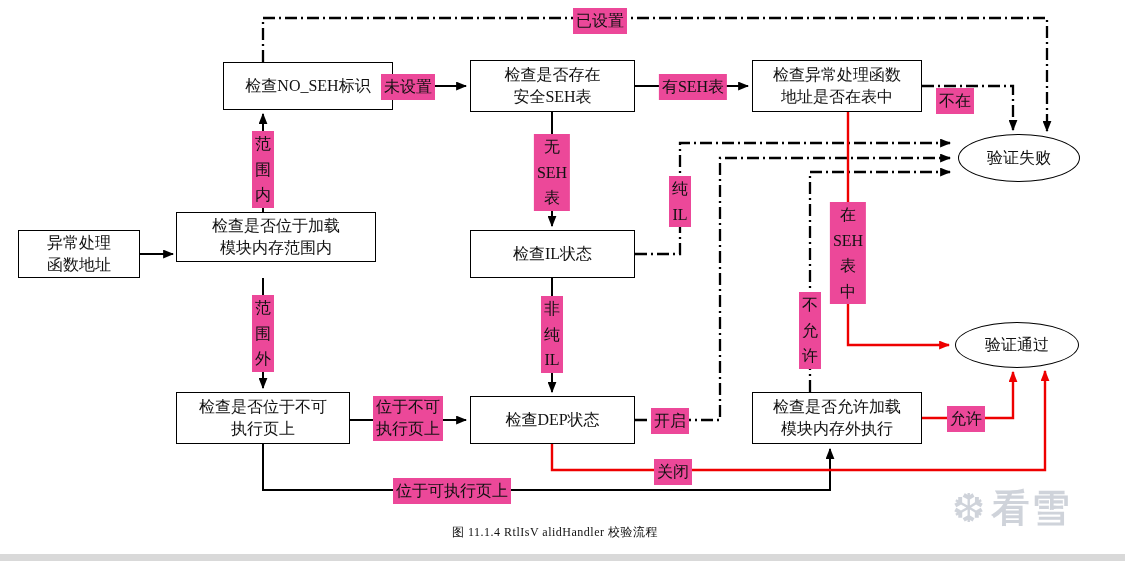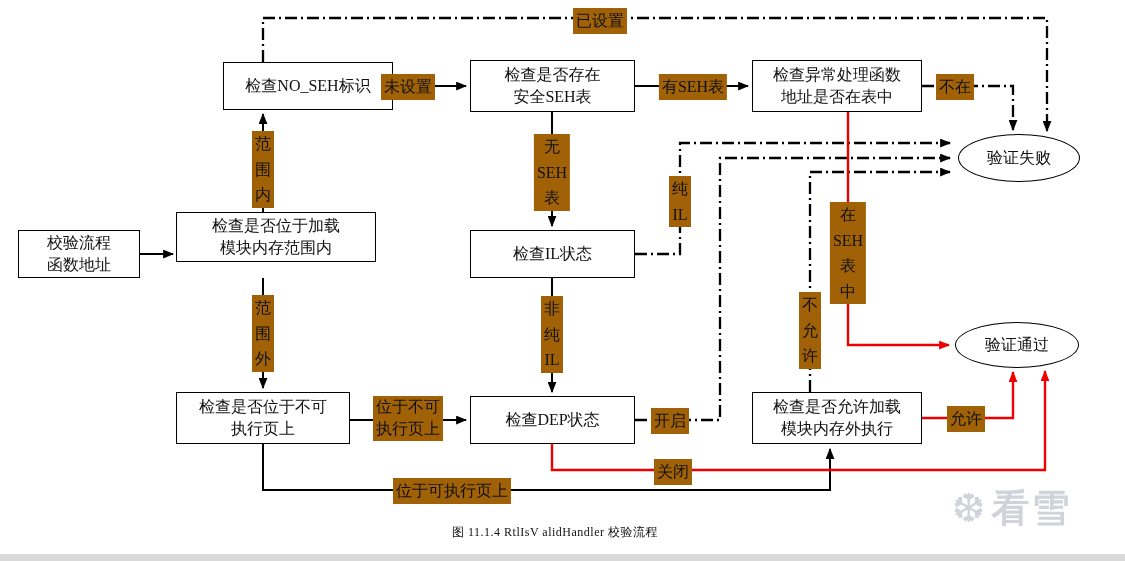--- a/index.html
+++ b/index.html
@@ -8,21 +8,21 @@
     font-family:"Liberation Serif","DejaVu Serif",serif;color:#111;overflow:hidden;
   }
   #edges{position:absolute;left:0;top:0;z-index:1;}
   .node{
     position:absolute;z-index:2;border:1.6px solid #000;background:#fff;
     display:flex;align-items:center;justify-content:center;text-align:center;
     font-size:16px;line-height:1.4;white-space:pre-line;box-sizing:border-box;
   }
   .ellipse{border-radius:50%;}
   .lbl{
-    position:absolute;z-index:3;background:#a16207;font-size:16px;line-height:1.6;
+    position:absolute;z-index:3;background:#ec4899;font-size:16px;line-height:1.6;
     text-align:center;white-space:pre-line;padding:0 3px;transform:translateX(-50%);
   }
   .caption{
     position:absolute;z-index:3;transform:translateX(-50%);
     font-size:12px;letter-spacing:0.5px;background:transparent;
   }
   .watermark{
     position:absolute;z-index:4;display:flex;align-items:center;gap:6px;
     color:#c4c9d2;opacity:0.8;font-weight:bold;
     font-family:"Liberation Sans","DejaVu Sans",sans-serif;
@@ -68,37 +68,37 @@
     <path d="M848,112 V345 H949" fill="none" stroke="#ee0000" stroke-width="2.4" marker-end="url(#mr)"></path>
     <path d="M922,418 H1013 V372" fill="none" stroke="#ee0000" stroke-width="2.4" marker-end="url(#mr)"></path>
     <path d="M552,444 V470 H1045 V371" fill="none" stroke="#ee0000" stroke-width="2.4" marker-end="url(#mr)"></path>
   </svg>
 
   <div class="node" style="left:180px;top:62px;width:170px;height:48px;margin-left:43px;">检查NO_SEH标识</div>
   <div class="node" style="left:470px;top:60px;width:165px;height:52px;">检查是否存在
 安全SEH表</div>
   <div class="node" style="left:752px;top:60px;width:170px;height:52px;">检查异常处理函数
 地址是否在表中</div>
-  <div class="node" style="left:18px;top:230px;width:122px;height:48px;">校验流程
+  <div class="node" style="left:18px;top:230px;width:122px;height:48px;">异常处理
 函数地址</div>
   <div class="node" style="left:176px;top:212px;width:200px;height:50px;">检查是否位于加载
 模块内存范围内</div>
   <div class="node" style="left:470px;top:230px;width:165px;height:48px;">检查IL状态</div>
   <div class="node" style="left:176px;top:392px;width:174px;height:52px;">检查是否位于不可
 执行页上</div>
   <div class="node" style="left:470px;top:396px;width:165px;height:48px;">检查DEP状态</div>
   <div class="node" style="left:752px;top:392px;width:170px;height:52px;">检查是否允许加载
 模块内存外执行</div>
   <div class="node ellipse" style="left:958px;top:134px;width:122px;height:48px;">验证失败</div>
   <div class="node ellipse" style="left:955px;top:322px;width:124px;height:46px;">验证通过</div>
 
   <div class="lbl" style="left:600px;top:8px;">已设置</div>
   <div class="lbl" style="left:408px;top:74px;">未设置</div>
   <div class="lbl" style="left:693px;top:74px;">有SEH表</div>
-  <div class="lbl" style="left:955px;top:74px;">不在</div>
+  <div class="lbl" style="left:955px;top:88px;">不在</div>
   <div class="lbl" style="left:408px;top:396px;line-height:1.4;">位于不可
 执行页上</div>
   <div class="lbl" style="left:670px;top:408px;">开启</div>
   <div class="lbl" style="left:966px;top:406px;">允许</div>
   <div class="lbl" style="left:673px;top:459px;">关闭</div>
   <div class="lbl" style="left:452px;top:478px;">位于可执行页上</div>
 
   <div class="lbl v" style="left:263px;top:131px;">范
 围
 内</div>

